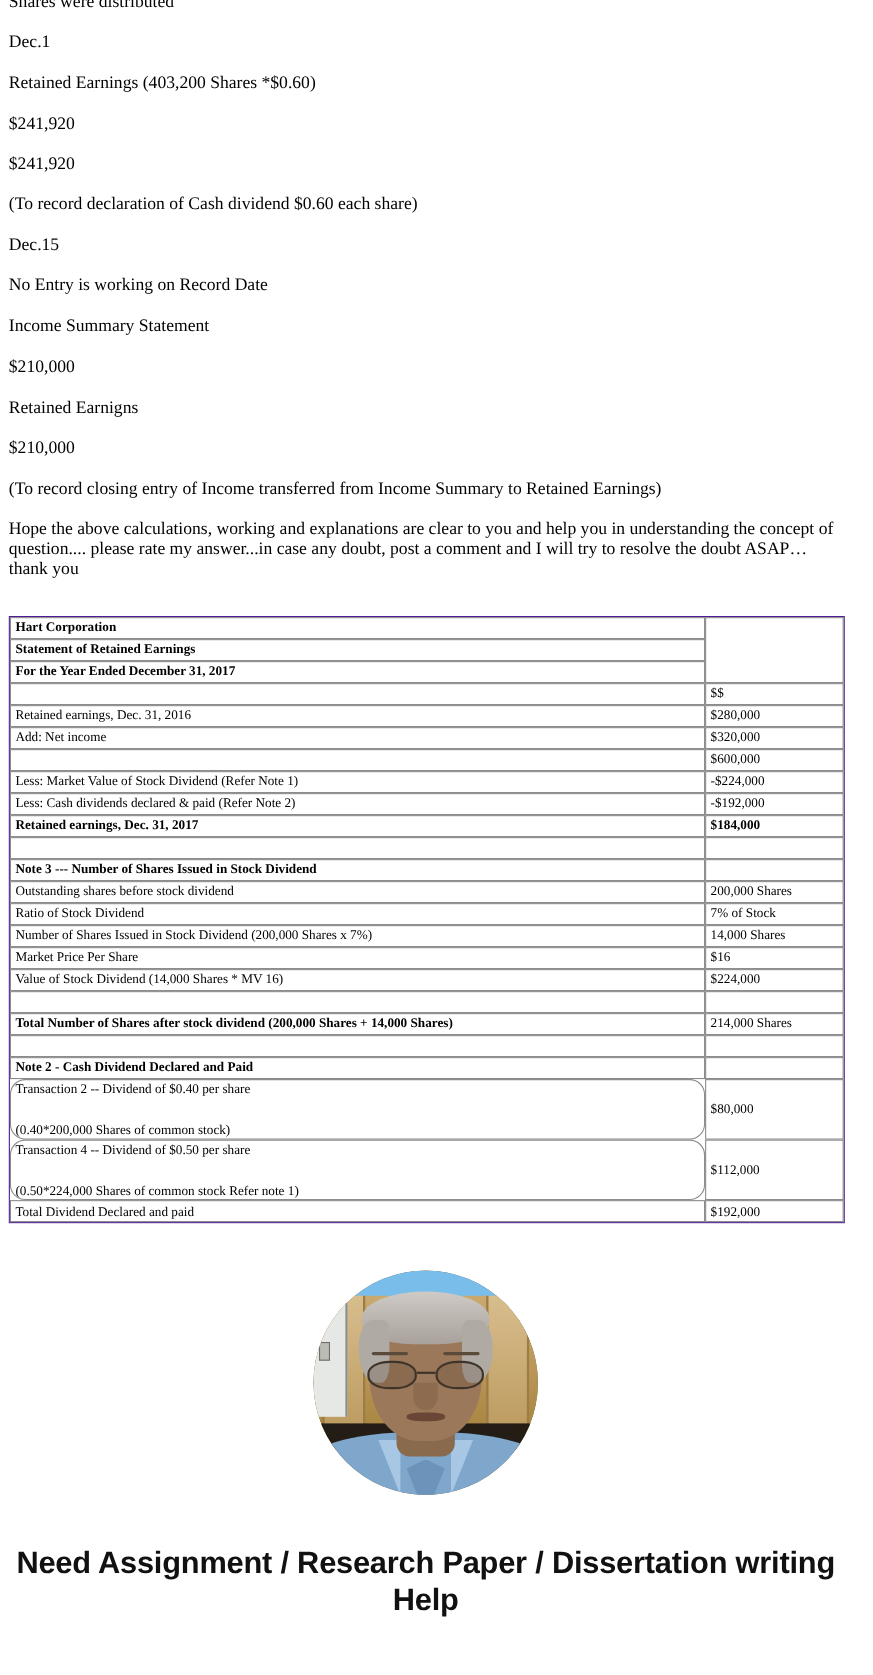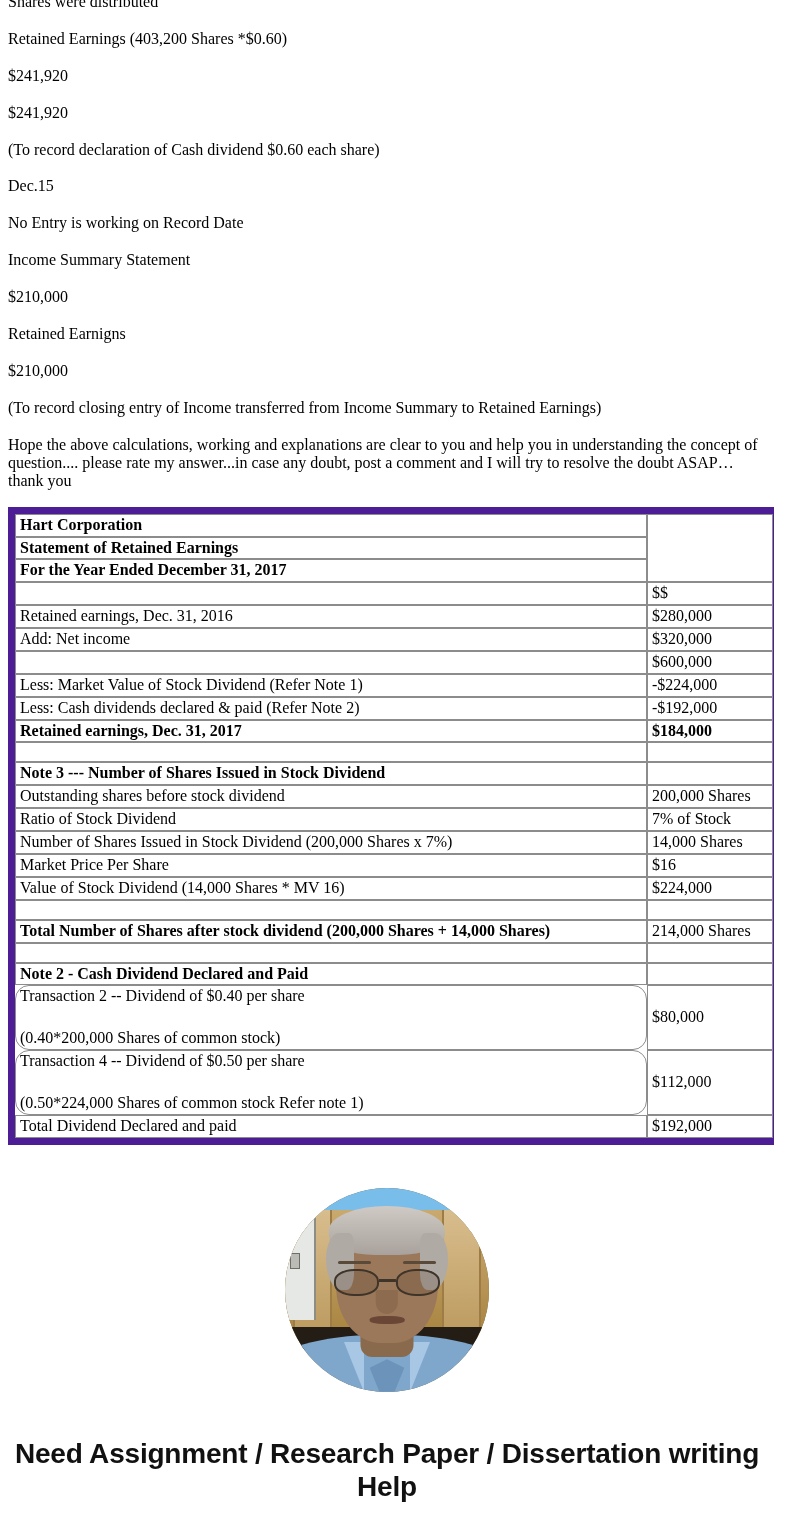--- a/index.html
+++ b/index.html
@@ -28,36 +28,36 @@
   .para {
     font-size: 16px;
     line-height: 1.18;
     margin: 0 0 18px 0;
     white-space: pre-wrap;
   }
   .para.first {
     margin-top: -7px;
   }
   .para.flow {
-    margin-bottom: 16px;
+    margin-bottom: 32px;
     line-height: 1.15;
   }
 
   
   .stmt-table-wrap {
     padding: 0 8px;
     box-sizing: border-box;
   }
   table.stmt {
     border-collapse: separate;
     border-spacing: 0;
-    border: 7px solid #4c1d95;
+    border: 1px solid #4c1d95;
     width: 760px;
     table-layout: fixed;
-    font-size: 16px;
+    font-size: 12px;
   }
   table.stmt td {
     border: 1px solid #8c8c8c;
     padding: 1px 4px;
     vertical-align: middle;
     line-height: 1.18;
     height: 20px;
     box-sizing: border-box;
     overflow: hidden;
   }
@@ -267,20 +267,21 @@
     margin: 0 14px;
   }
 </style>
 </head>
 <body>
 
 <div class="page">
 
   <div class="doc-body">
     <p class="para first">Shares were distributed</p>
+    <p class="para">Dec.1</p>
     <p class="para">Retained Earnings (403,200 Shares *$0.60)</p>
     <p class="para">$241,920</p>
     <p class="para">$241,920</p>
     <p class="para">(To record declaration of Cash dividend $0.60 each share)</p>
     <p class="para">Dec.15</p>
     <p class="para">No Entry is working on Record Date</p>
     <p class="para">Income Summary Statement</p>
     <p class="para">$210,000</p>
     <p class="para">Retained Earnigns</p>
     <p class="para">$210,000</p>

